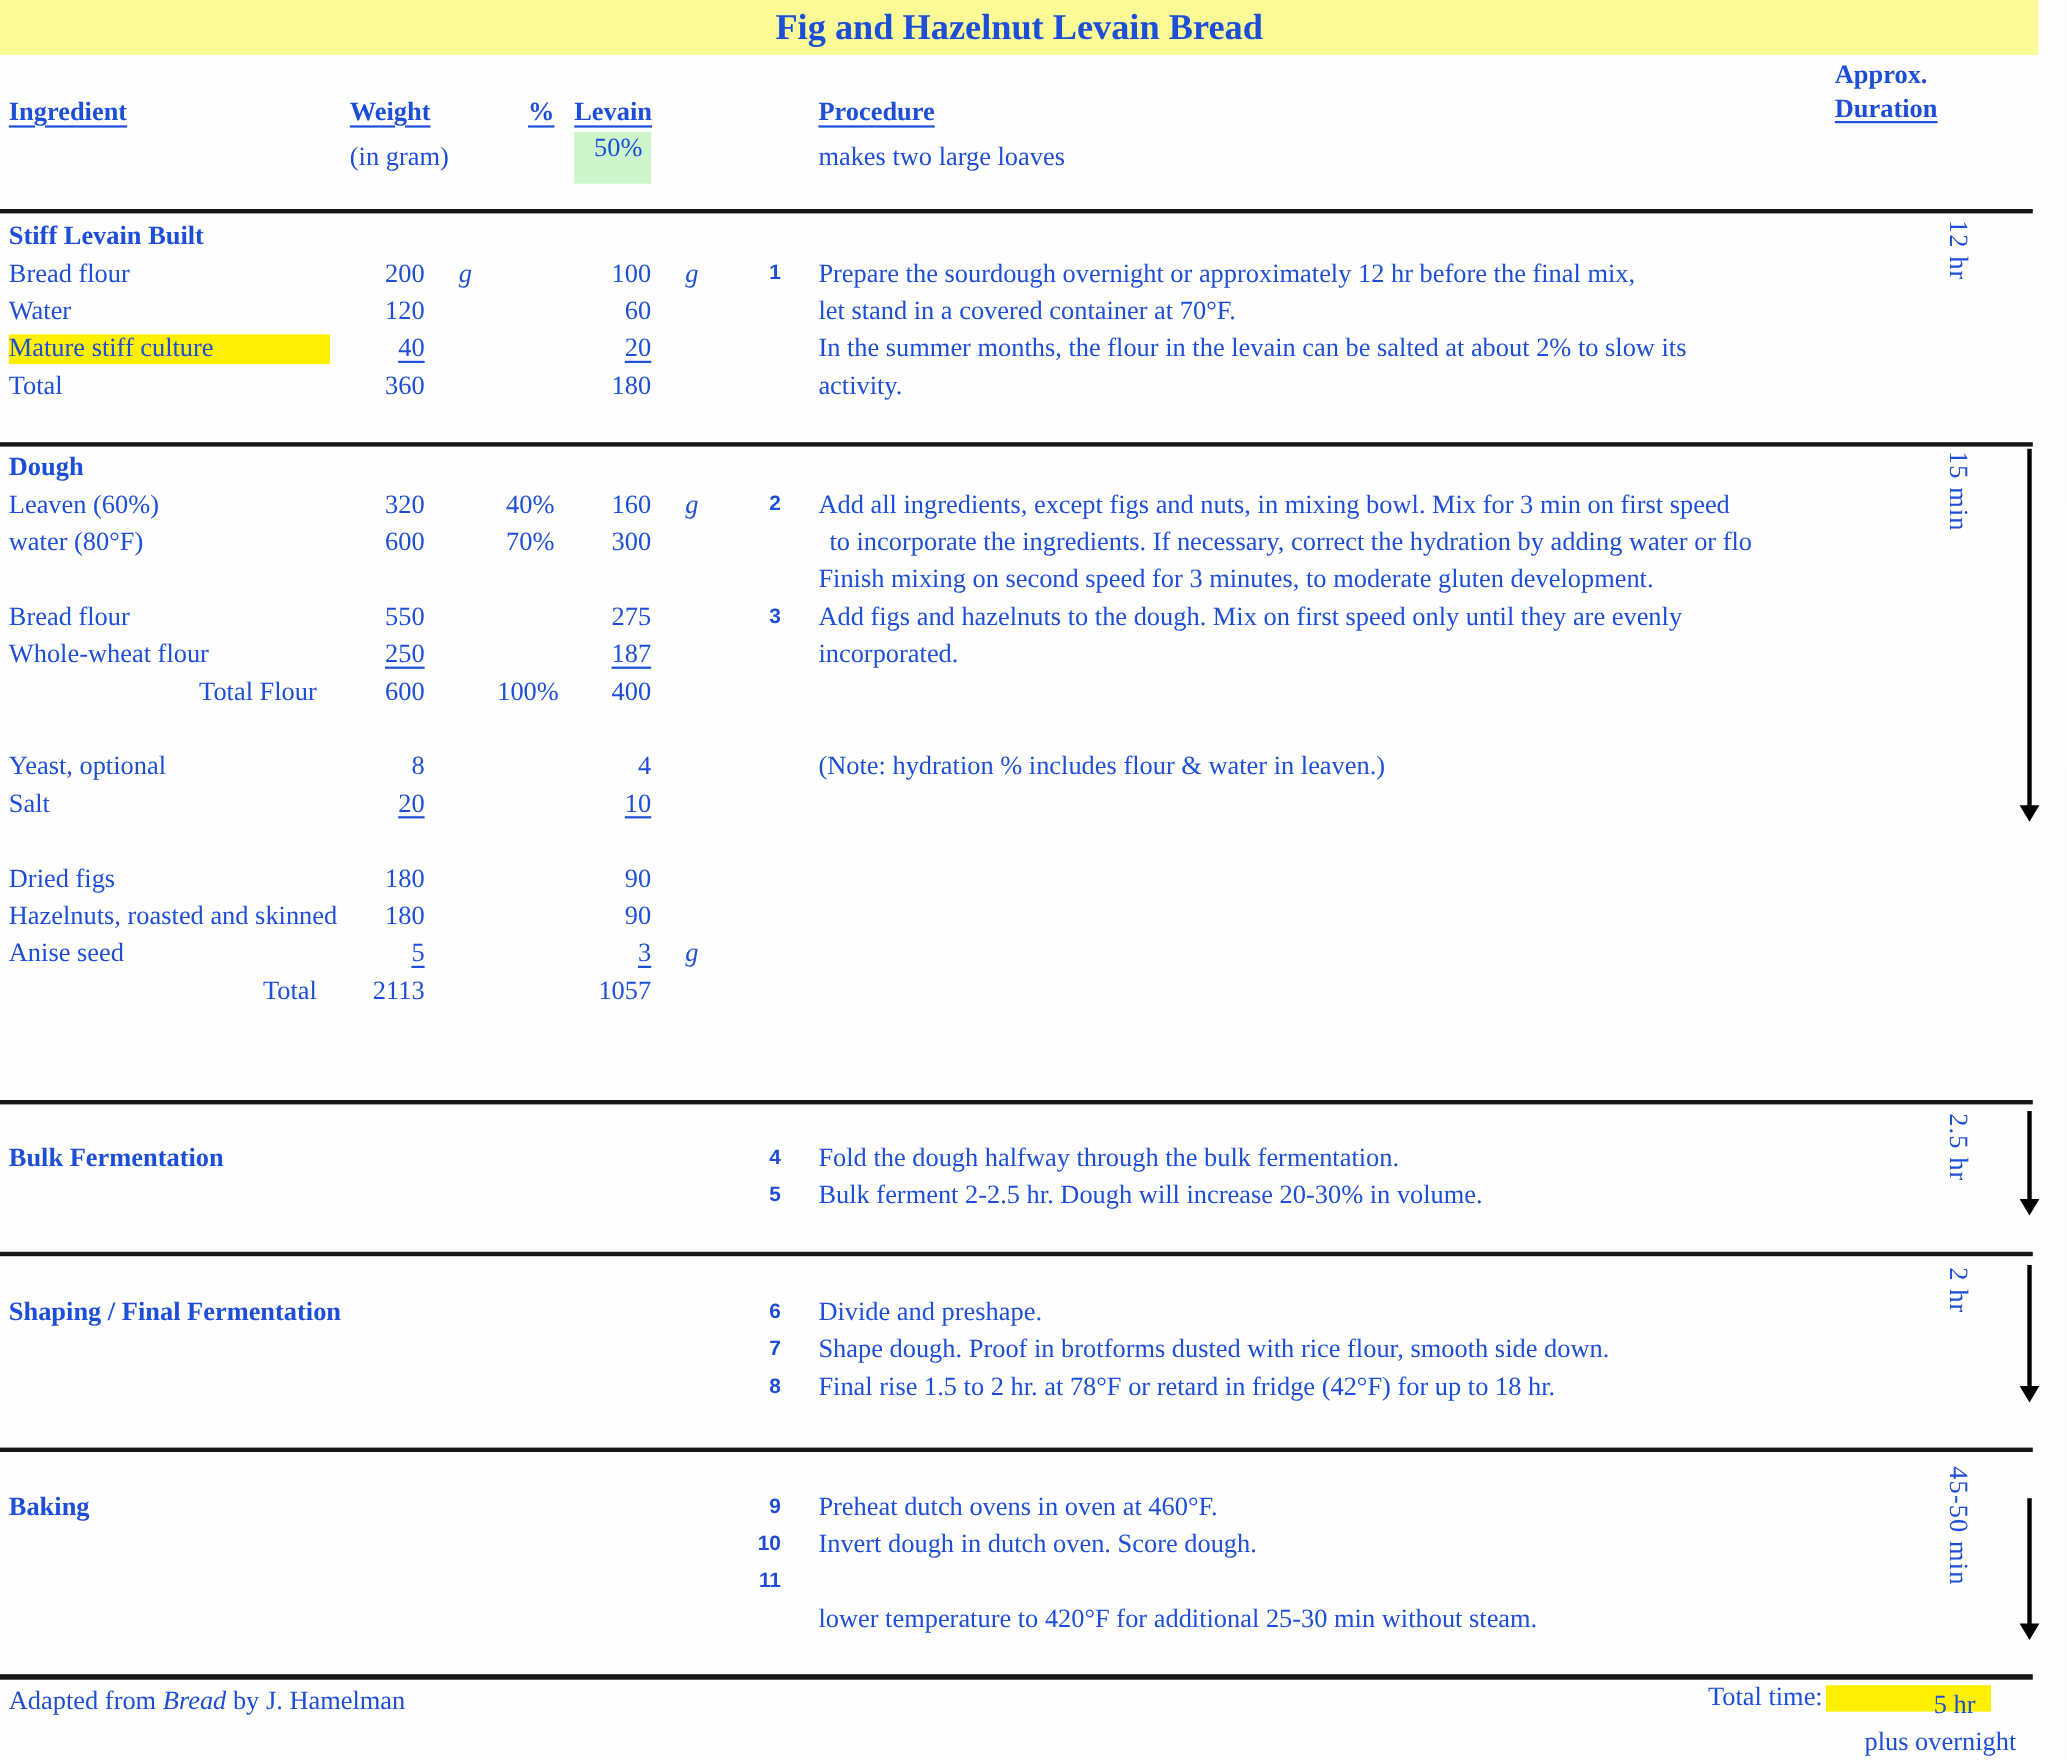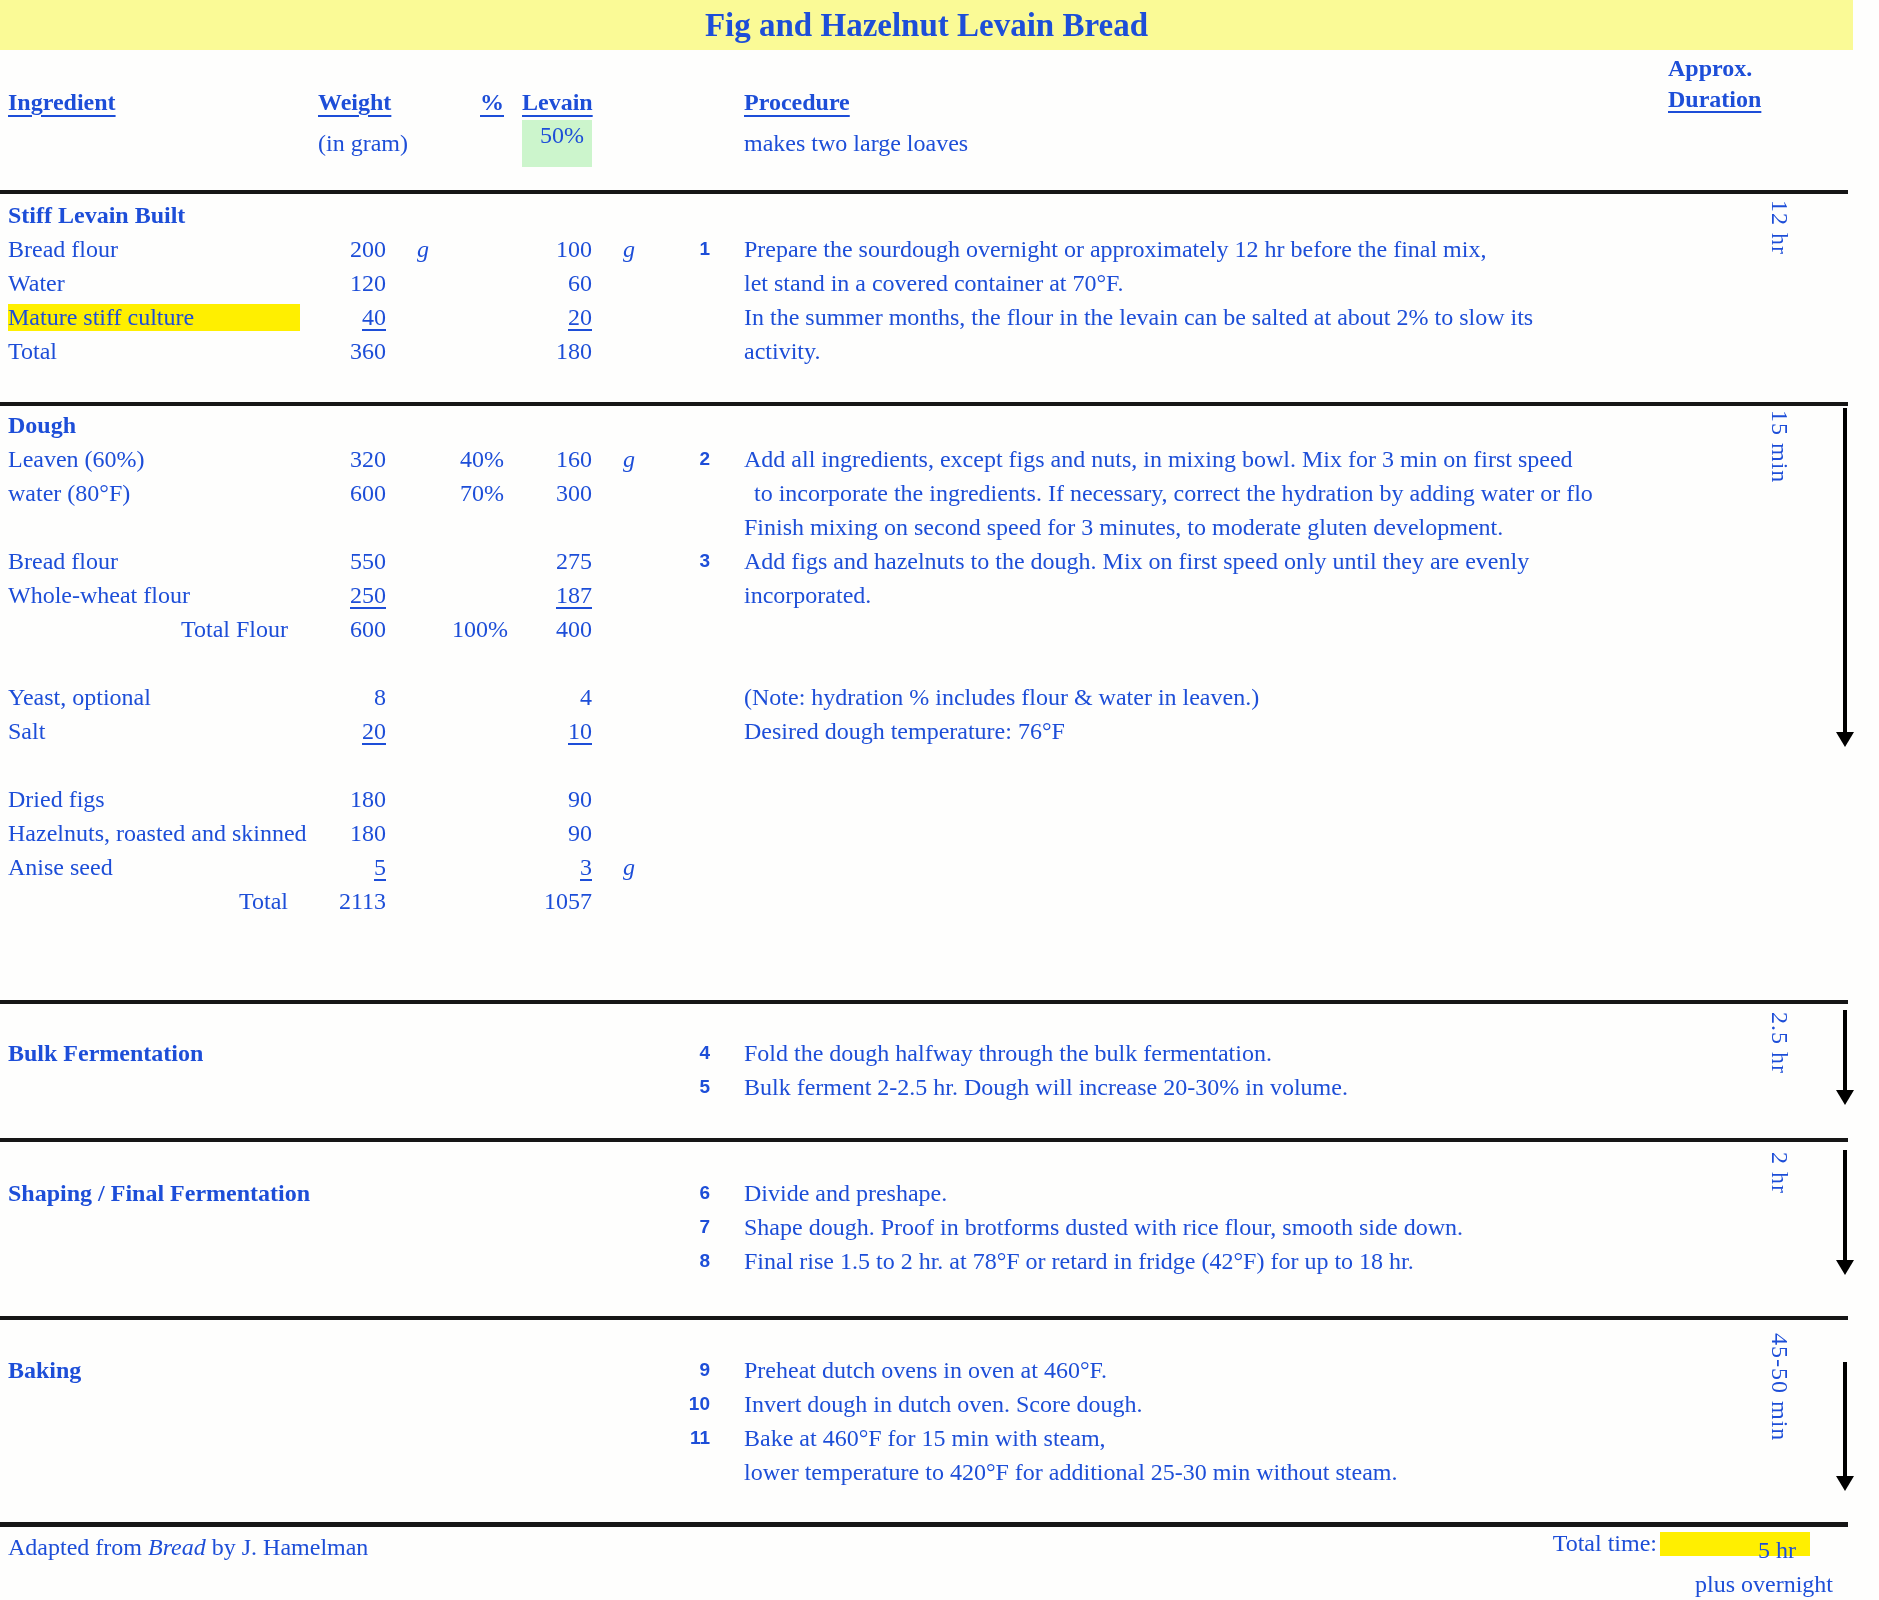--- a/index.html
+++ b/index.html
@@ -225,21 +225,20 @@
       <div class="c proc">(Note: hydration % includes flour &amp; water in leaven.)</div>
     </div>
     <div class="row">
       <div class="c">Salt</div>
       <div class="c w"><span class="u">20</span></div>
       <div class="c"></div>
         <div class="c"></div>
       <div class="c sc"><span class="u">10</span></div>
       <div class="c"></div>
         <div class="c"></div>
-      <div class="c proc">Desired dough temperature: 76°F</div>
     </div>
     <div class="row"></div>
     <div class="row">
       <div class="c">Dried figs</div>
       <div class="c w">180</div>
       <div class="c"></div>
         <div class="c"></div>
       <div class="c sc">90</div>
       <div class="c"></div>
         <div class="c"></div>
@@ -355,21 +354,20 @@
       <div class="c proc">Invert dough in dutch oven. Score dough.</div>
     </div>
     <div class="row">
       <div class="c"></div>
         <div class="c"></div>
         <div class="c"></div>
         <div class="c"></div>
         <div class="c"></div>
         <div class="c"></div>
       <div class="c stepnum">11</div>
-      <div class="c proc">Bake at 460°F for 15 min with steam,</div>
     </div>
     <div class="row">
       <div class="c"></div>
         <div class="c"></div>
         <div class="c"></div>
         <div class="c"></div>
         <div class="c"></div>
         <div class="c"></div>
       <div class="c"></div>
       <div class="c proc">lower temperature to 420°F for additional 25-30 min without steam.</div>

